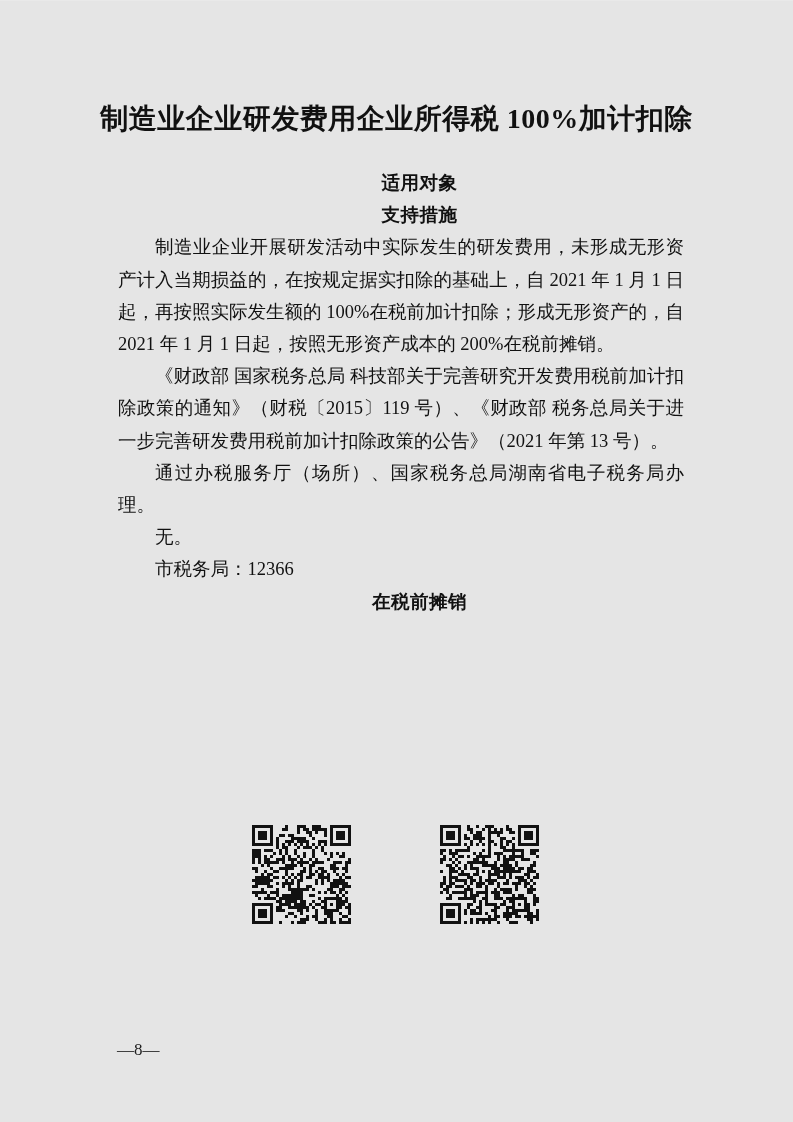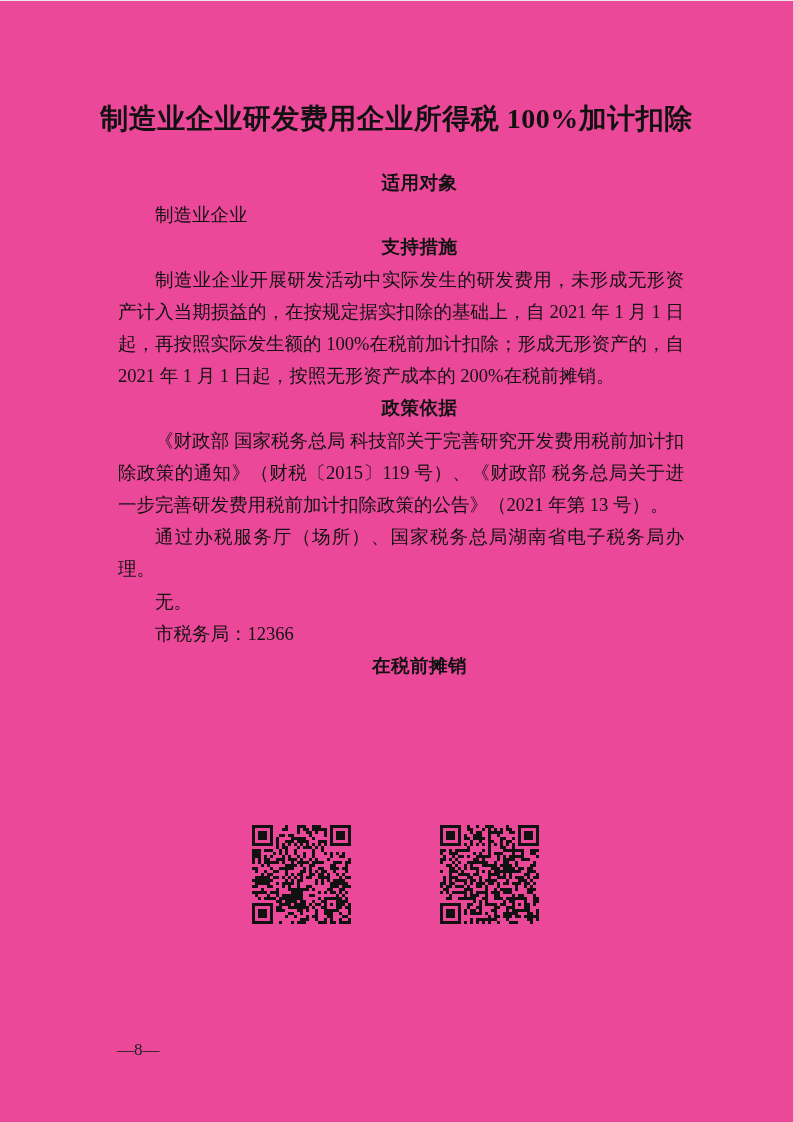--- a/index.html
+++ b/index.html
@@ -4,21 +4,21 @@
 <style>
   html, body {
     margin: 0;
     padding: 0;
     background: #ffffff;
   }
   .page {
     position: relative;
     width: 793px;
     height: 1122px;
-    background: #ec4899;
+    background: #e5e5e5;
     color: #111111;
     overflow: hidden;
     border-top: 1px solid #e9e9e9;
     box-sizing: border-box;
   }
   .doc-title {
     position: absolute;
     top: 99px;
     left: 0;
     width: 100%;
@@ -70,26 +70,24 @@
 </style>
 </head>
 <body>
 
 <div class="page">
 
   <h1 class="doc-title">制造业企业研发费用企业所得税 100%加计扣除</h1>
 
   <div class="content">
     <p class="heading">适用对象</p>
-    <p>制造业企业</p>
 
     <p class="heading">支持措施</p>
     <p>制造业企业开展研发活动中实际发生的研发费用，未形成无形资产计入当期损益的，在按规定据实扣除的基础上，自 2021 年 1 月 1 日起，再按照实际发生额的 100%在税前加计扣除；形成无形资产的，自 2021 年 1 月 1 日起，按照无形资产成本的 200%在税前摊销。</p>
 
-    <p class="heading">政策依据</p>
     <p>《财政部 国家税务总局 科技部关于完善研究开发费用税前加计扣除政策的通知》（财税〔2015〕119 号）、《财政部 税务总局关于进一步完善研发费用税前加计扣除政策的公告》（2021 年第 13 号）。</p>
 
     <p>通过办税服务厅（场所）、国家税务总局湖南省电子税务局办理。</p>
 
     <p>无。</p>
 
     <p>市税务局：12366</p>
 
     <p class="heading">在税前摊销</p>
   </div>

